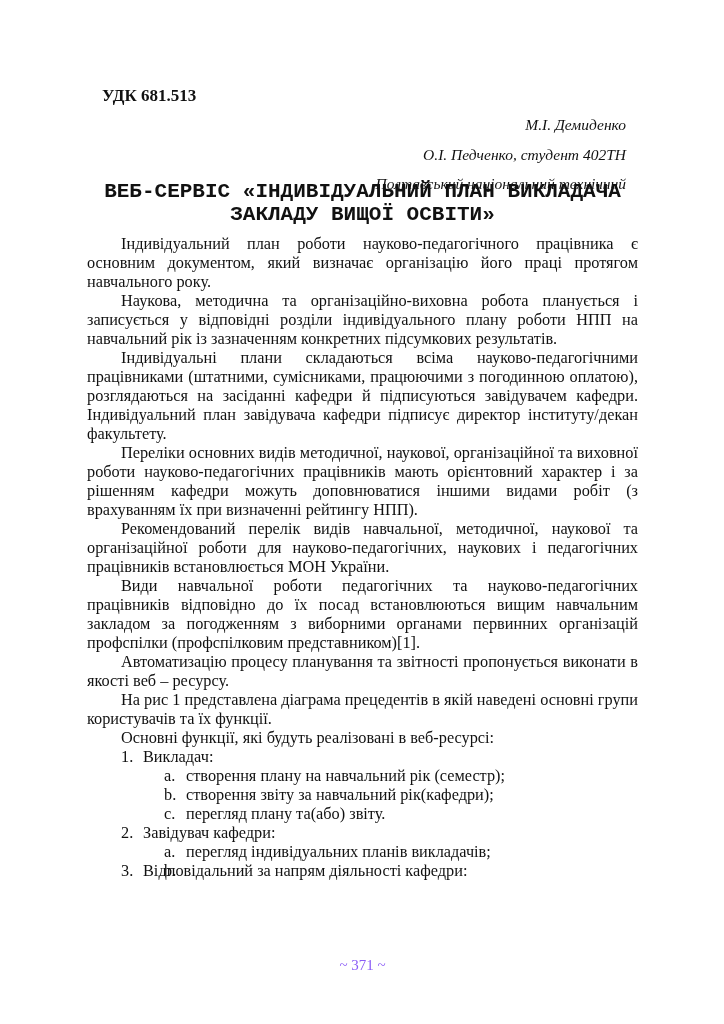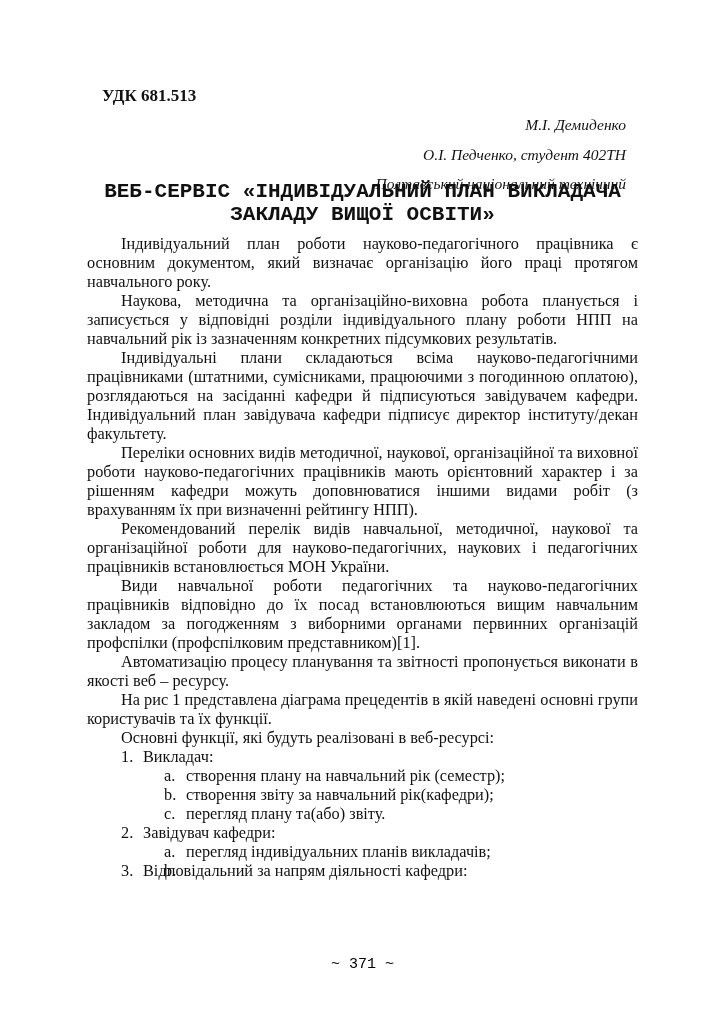--- a/index.html
+++ b/index.html
@@ -94,24 +94,24 @@
       position: absolute;
       left: 21px;
       top: 0;
     }
     .page-number {
       position: absolute;
       left: 0;
       top: 956px;
       width: 551px;
       text-align: center;
-      font-family: Liberation Mono, monospace;
+      font-family: Liberation Serif, serif;
       font-size: 15px;
       line-height: 18px;
-      color: #000000;
+      color: #8b5cf6;
     }
   </style>
 </head>
 <body>
 
 <div class="page">
 
   <div class="udk">УДК 681.513</div>
 
   <div class="authors">

